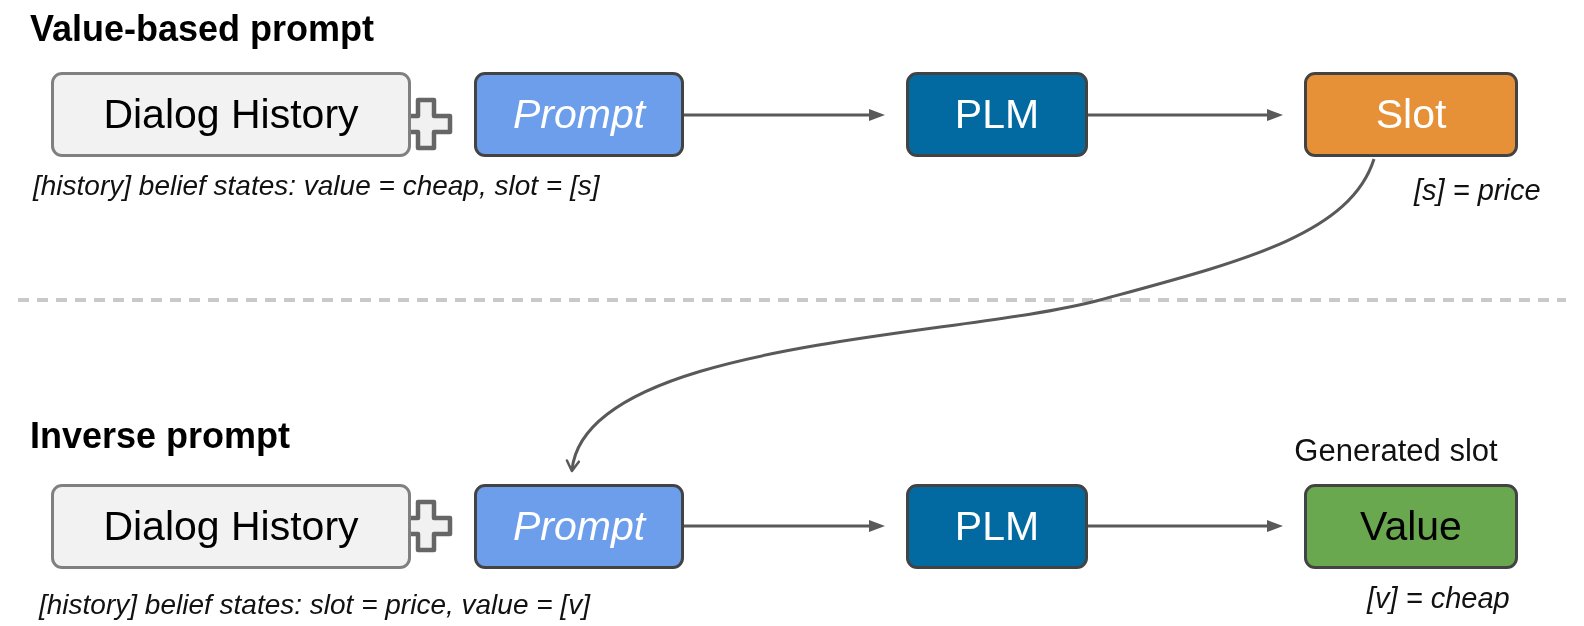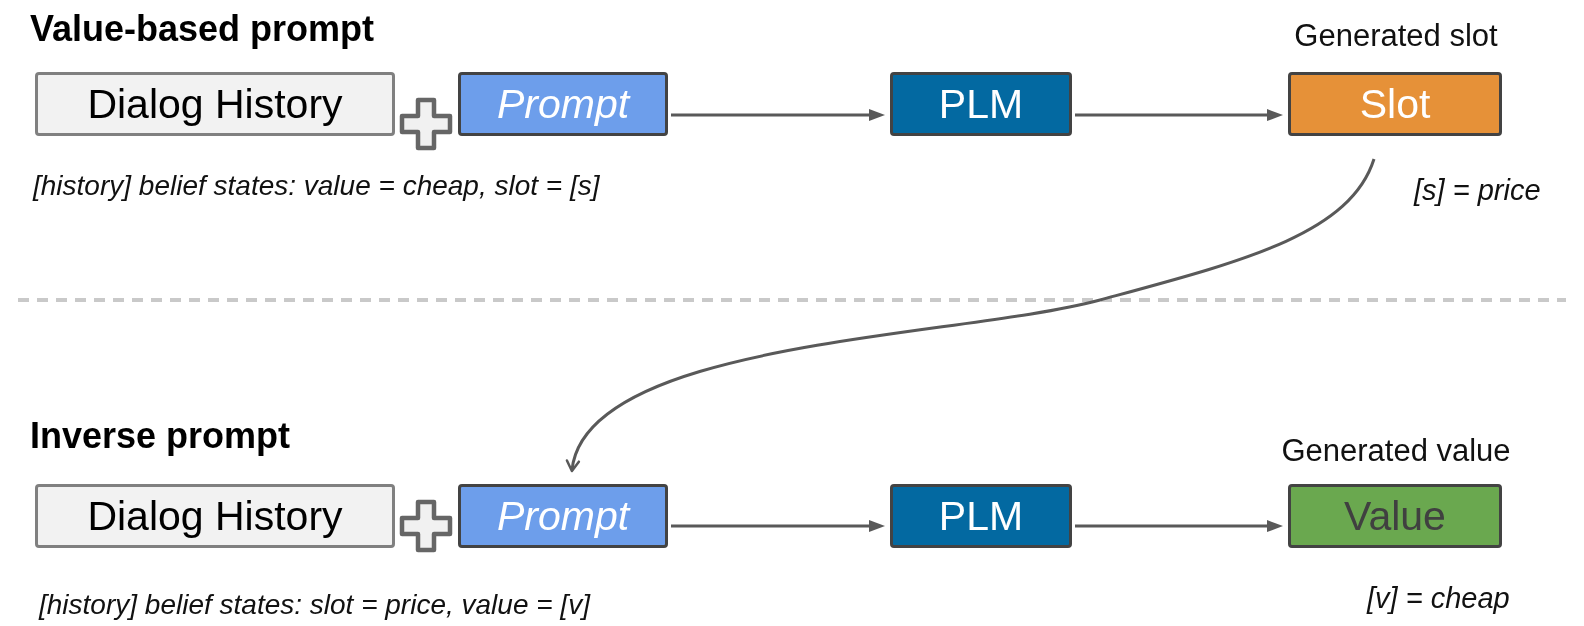--- a/index.html
+++ b/index.html
@@ -16,38 +16,39 @@
 
   .heading {
     position: absolute;
     font-size: 36px;
     font-weight: bold;
     color: #000000;
     white-space: nowrap;
   }
   .box {
     position: absolute;
-    height: 64px;
-    border-radius: 4px;
+    height: 85px;
+    border-radius: 11px;
     display: flex;
     align-items: center;
     justify-content: center;
     font-size: 41px;
     white-space: nowrap;
     box-sizing: border-box;
+    margin-left: 16px;
   }
   .box-history {
     background: #f2f2f2;
     border: 3px solid #808080;
     color: #000000;
   }
   .box-blue   { background: #6d9eeb; border: 3px solid #434343; color: #ffffff; font-style: italic; }
   .box-gray   { background: #0369a1; border: 3px solid #434343; color: #ffffff; }
   .box-orange { background: #e69138; border: 3px solid #434343; color: #ffffff; }
-  .box-green  { background: #6aa84f; border: 3px solid #434343; color: #404040; }
+  .box-green  { background: #6aa84f; border: 3px solid #434343; color: #000000; }
 
   .caption {
     position: absolute;
     font-size: 31px;
     color: #111111;
     white-space: nowrap;
     transform: translateX(-50%);
   }
   .annotation {
     position: absolute;
@@ -94,21 +95,20 @@
   </div>
 
   <div class="box box-blue" style="left:458px; top:72px; width:210px;">
     <span>Prompt</span>
   </div>
 
   <div class="box box-gray" style="left:890px; top:72px; width:182px;">
     <span>PLM</span>
   </div>
 
-  <div class="caption" style="left:1396px; top:18px;">Generated slot</div>
 
   <div class="box box-orange" style="left:1288px; top:72px; width:214px;">
     <span>Slot</span>
   </div>
 
   <div class="annotation annotation-short" style="left:1414px; top:174px;">[s] = price</div>
 
   <div class="annotation" style="left:33px; top:170px;">[history] belief states: value = cheap, slot = [s]</div>
 
   <div class="heading" style="left:30px; top:415px;">Inverse prompt</div>
@@ -118,21 +118,21 @@
   </div>
 
   <div class="box box-blue" style="left:458px; top:484px; width:210px;">
     <span>Prompt</span>
   </div>
 
   <div class="box box-gray" style="left:890px; top:484px; width:182px;">
     <span>PLM</span>
   </div>
 
-  <div class="caption" style="left:1396px; top:433px;">Generated value</div>
+  <div class="caption" style="left:1396px; top:433px;">Generated slot</div>
 
   <div class="box box-green" style="left:1288px; top:484px; width:214px;">
     <span>Value</span>
   </div>
 
   <div class="annotation" style="left:39px; top:581px;margin-top:8px;">[history] belief states: slot = price, value = [v]</div>
 
   <div class="annotation annotation-short" style="left:1367px; top:582px;">[v] = cheap</div>
 
 </div>

